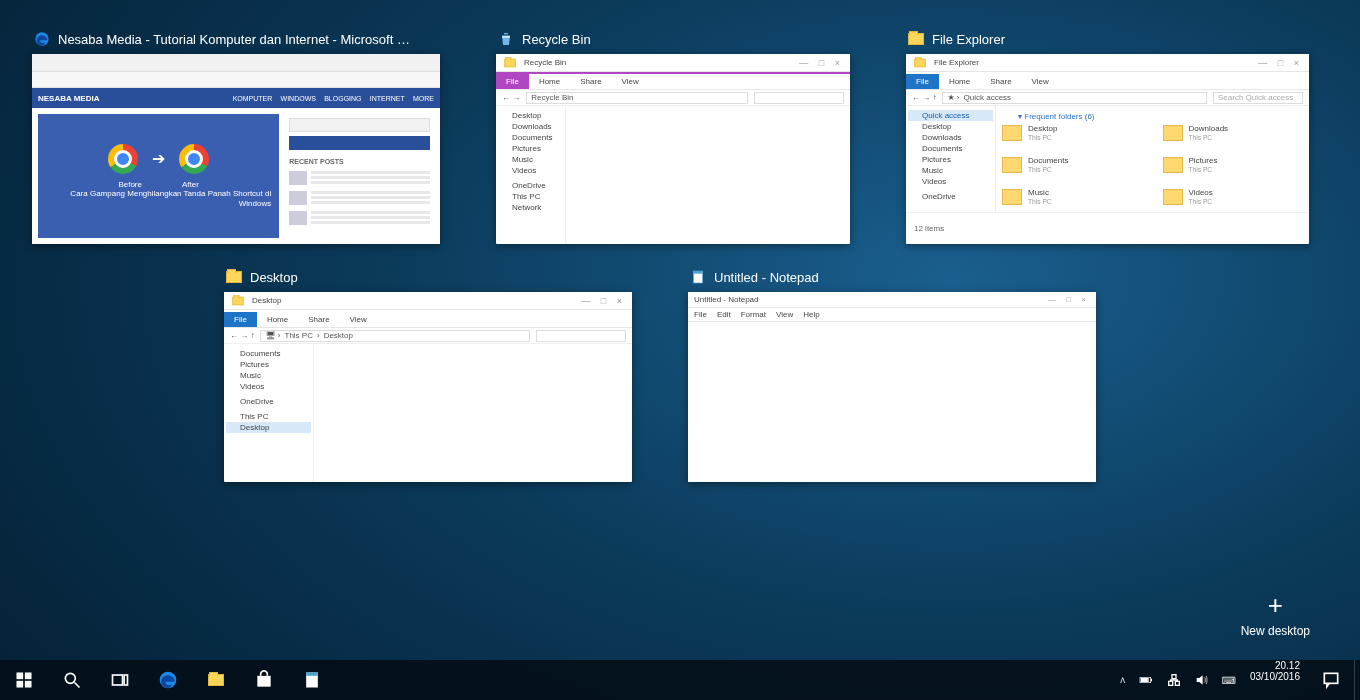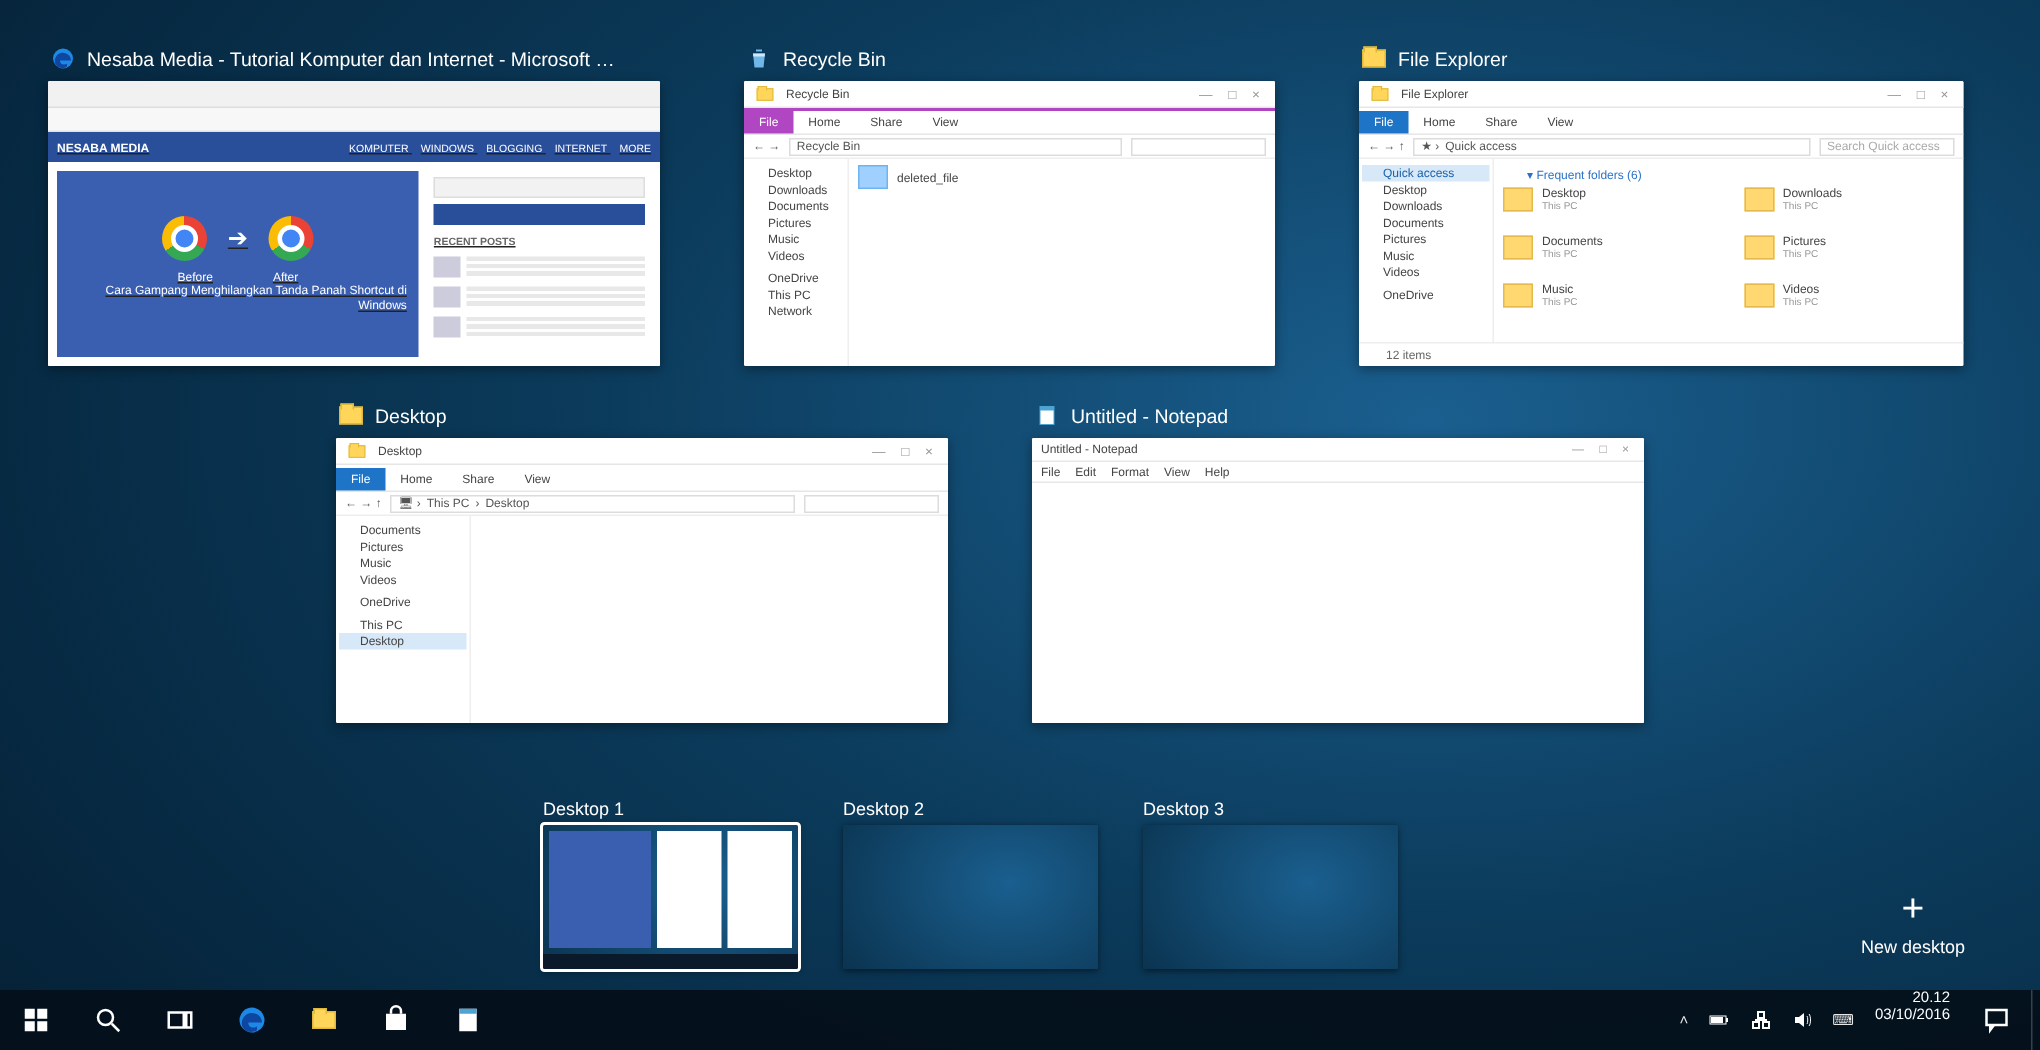--- a/index.html
+++ b/index.html
@@ -23,21 +23,21 @@
   .icon svg { width: 16px; height: 16px; }
 
   .thumb {
     background: #fff;
     box-shadow: 0 2px 8px rgba(0,0,0,.4);
     border-radius: 1px;
     overflow: hidden;
     display: flex; flex-direction: column;
     color: #222;
   }
-  .sz-lg { width: 408px; height: 190px; text-decoration: underline; }
+  .sz-lg { width: 408px; height: 190px; }
   .sz-md { width: 408px; height: 190px; }
   .sz-sm { width: 354px; height: 190px; }
   .sz-xl { width: 403px; height: 190px; }
 
   
   .edge-tabs { height: 18px; background:#f1f1f1; border-bottom:1px solid #ddd; }
   .edge-addr { height: 16px; background:#f7f7f7; border-bottom:1px solid #e1e1e1; }
   .edge-nav { height:20px; background:#2a4f9a; color:#fff; font-size:8px; font-weight:600; display:flex; align-items:center; padding:0 6px; justify-content:space-between; }
   .edge-nav .navlinks span { margin-left:6px; font-weight:400; font-size:7px; }
   .edge-body { flex:1; display:flex; gap:6px; padding:6px; background:#fff; }
@@ -71,21 +71,21 @@
   .xmain{flex:1;padding:4px 6px;font-size:8px;color:#444;overflow:hidden}
   .freq-title{color:#2a72c8;font-size:8px;margin:2px 16px 4px}
   .freq-grid{display:grid;grid-template-columns:1fr 1fr;grid-auto-rows:28px;gap:4px 20px}
   .fitem{display:flex;gap:6px;align-items:flex-start}
   .ficon{width:20px;height:16px;background:#ffd872;border:1px solid #e5b94b}
   .ficon.blue{background:#9fd0ff;border-color:#6fb4ef}
   .flbl{line-height:1.1}
   .flbl small{display:block;color:#999}
   .colhead{display:flex;gap:30px;color:#777;border-bottom:1px solid #eee;padding:2px 0}
   .empty-line{color:#aaa;text-align:center;margin-top:30px}
-  .statusbar{height:16px;border-top:1px solid #eee;font-size:8px;color:#666;display:flex;align-items:center;padding:0 18px}
+  .statusbar{height:32px;border-top:1px solid #eee;font-size:8px;color:#666;display:flex;align-items:center;padding:0 8px}
 
   
   .np-title{height:16px;background:#fff;border-bottom:1px solid #e8e8e8;font-size:8px;color:#444;display:flex;align-items:center;padding:0 6px}
   .np-menu{height:14px;border-bottom:1px solid #e8e8e8;font-size:8px;color:#444;display:flex;gap:10px;align-items:center;padding:0 6px}
   .np-body{flex:1;background:#fff}
 
   
   .vd-strip { position:absolute; left:0; right:0; bottom:40px; padding:0 32px 14px; display:flex; align-items:flex-end; }
   .vd-list { display:flex; gap:30px; margin-left:330px; }
   .vd { display:flex; flex-direction:column; gap:4px; cursor:pointer; }
@@ -211,26 +211,20 @@
             <div class="item">Desktop</div>
               <div class="item">Downloads</div>
               <div class="item">Documents</div>
               <div class="item">Pictures</div>
               <div class="item">Music</div>
               <div class="item">Videos</div>
             <div class="item" style="margin-top:4px">OneDrive</div>
               <div class="item">This PC</div>
               <div class="item">Network</div>
           </div>
-          <div class="xmain">
-              <div style="display:flex;gap:6px;align-items:center">
-                <div class="ficon blue"></div>
-                <div>deleted_file</div>
-              </div>
-            </div>
         </div>
       </div>
     </div>
 
     <div class="win-thumb">
       <div class="win-title-row">
         <span class="icon">
             <span class="folder-ico"></span>
           </span>
         <span class="win-title">File Explorer</span>
@@ -360,41 +354,20 @@
           <span>View</span>
           <span>Help</span>
         </div>
         <div class="np-body"></div>
       </div>
     </div>
   </div>
 </div>
 
 <div class="vd-strip">
-  <div class="vd-list">
-    <div class="vd selected">
-      <div class="vd-label">Desktop 1</div>
-      <div class="vd-thumb vd1-thumb">
-        <div class="vd1-top">
-            <div class="m big"></div>
-            <div class="m"></div>
-            <div class="m"></div>
-          </div>
-        <div class="vd1-bar"></div>
-      </div>
-    </div>
-    <div class="vd">
-      <div class="vd-label">Desktop 2</div>
-      <div class="vd-thumb"></div>
-    </div>
-    <div class="vd">
-      <div class="vd-label">Desktop 3</div>
-      <div class="vd-thumb"></div>
-    </div>
-  </div>
   <div class="new-desktop">
     <div class="plus">+</div>
     <div class="nd-label">New desktop</div>
   </div>
 </div>
 
 <div class="taskbar">
   <div class="tb-btn">
     <svg viewBox="0 0 24 24">
         <rect x="3" y="3" width="8" height="8" fill="#fff"></rect>

